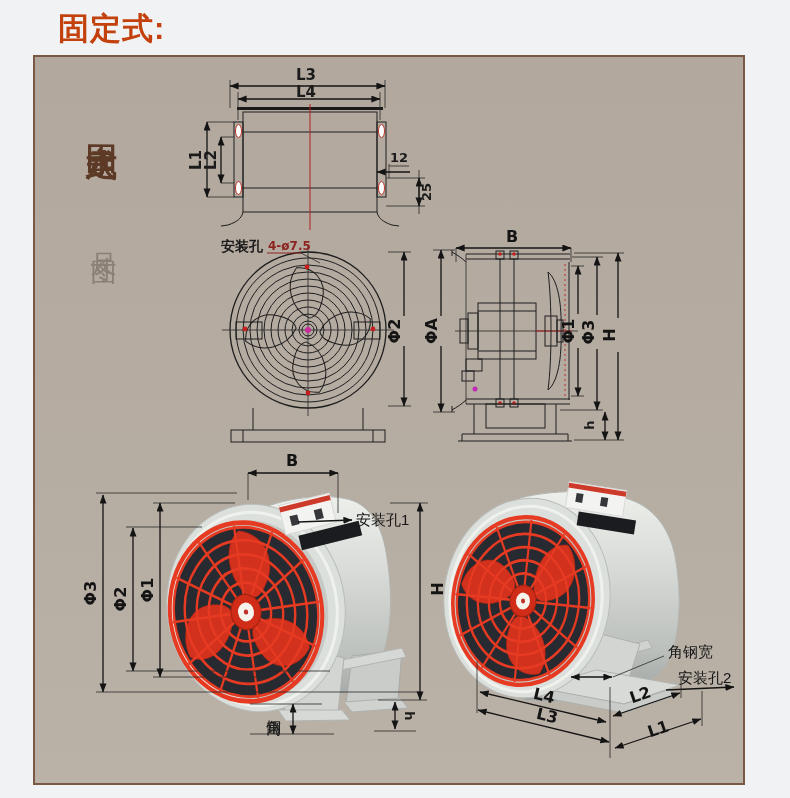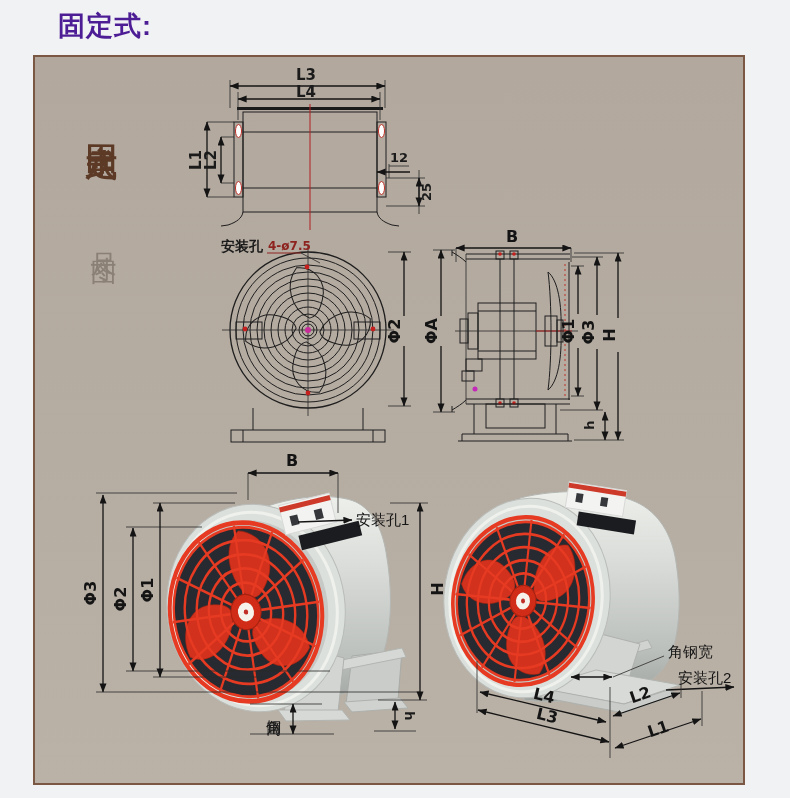--- a/index.html
+++ b/index.html
@@ -4,21 +4,21 @@
 <style>
   html,body{margin:0;padding:0;}
   body{
     width:790px;height:798px;position:relative;
     background:#f1f2f4;
     font-family:"Liberation Sans","DejaVu Sans",sans-serif;
     overflow:hidden;
   }
   .page-title{
     position:absolute;left:58px;top:8px;
-    font-size:27px;font-weight:700;color:#4c1d95;letter-spacing:1px;
+    font-size:31px;font-weight:700;color:#c2410c;letter-spacing:1px;
   }
   .panel{
     position:absolute;left:33px;top:55px;width:708px;height:726px;
     background:linear-gradient(180deg,#b2a89e 0%,#b5aca2 55%,#bab1a7 100%);
     border:2px solid #7b5844;
   }
   .side-title{
     position:absolute;left:86px;top:120px;
     writing-mode:vertical-rl;text-orientation:upright;
     font-size:31px;font-weight:700;color:#5c3a26;line-height:1;

